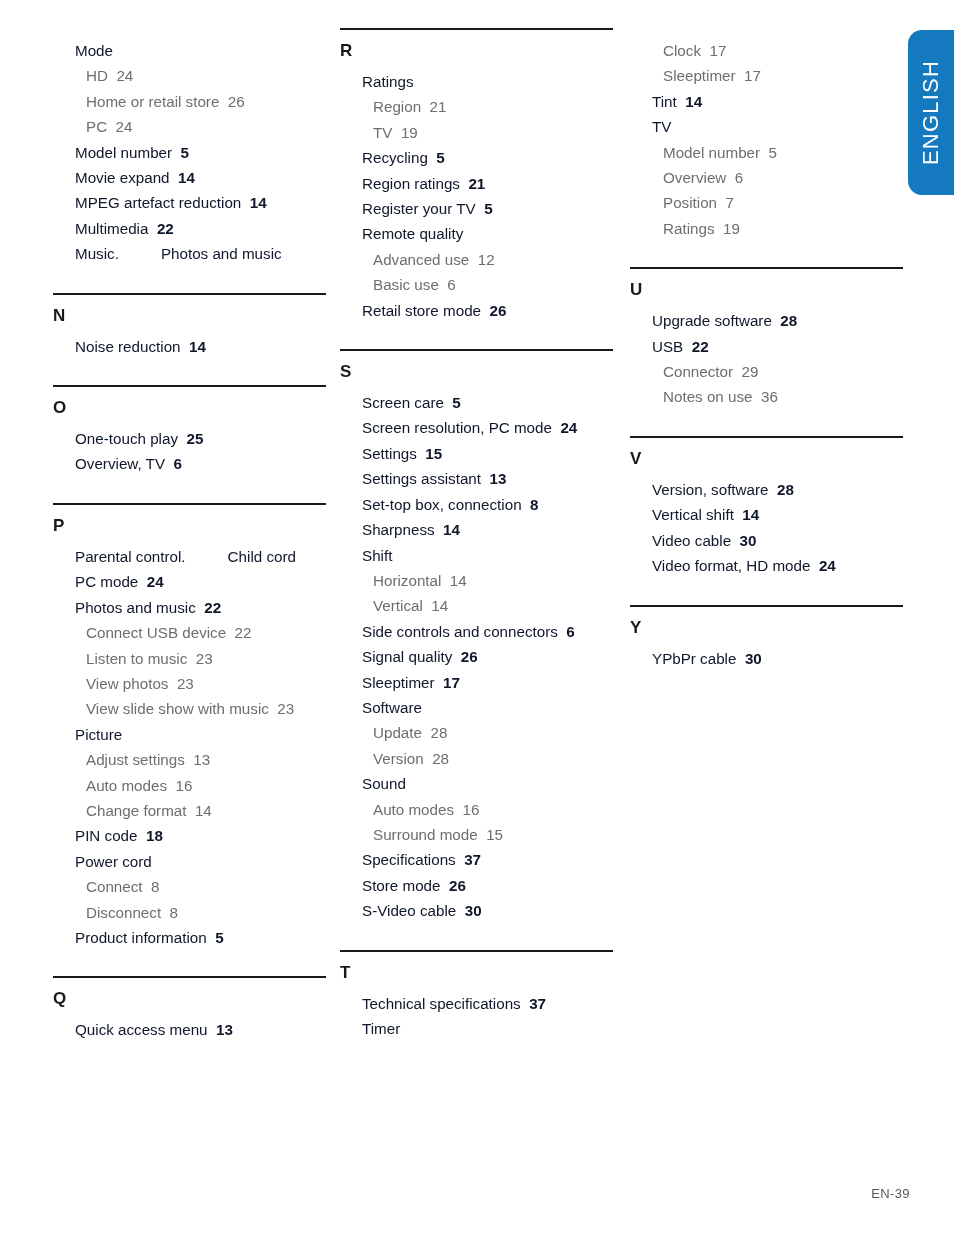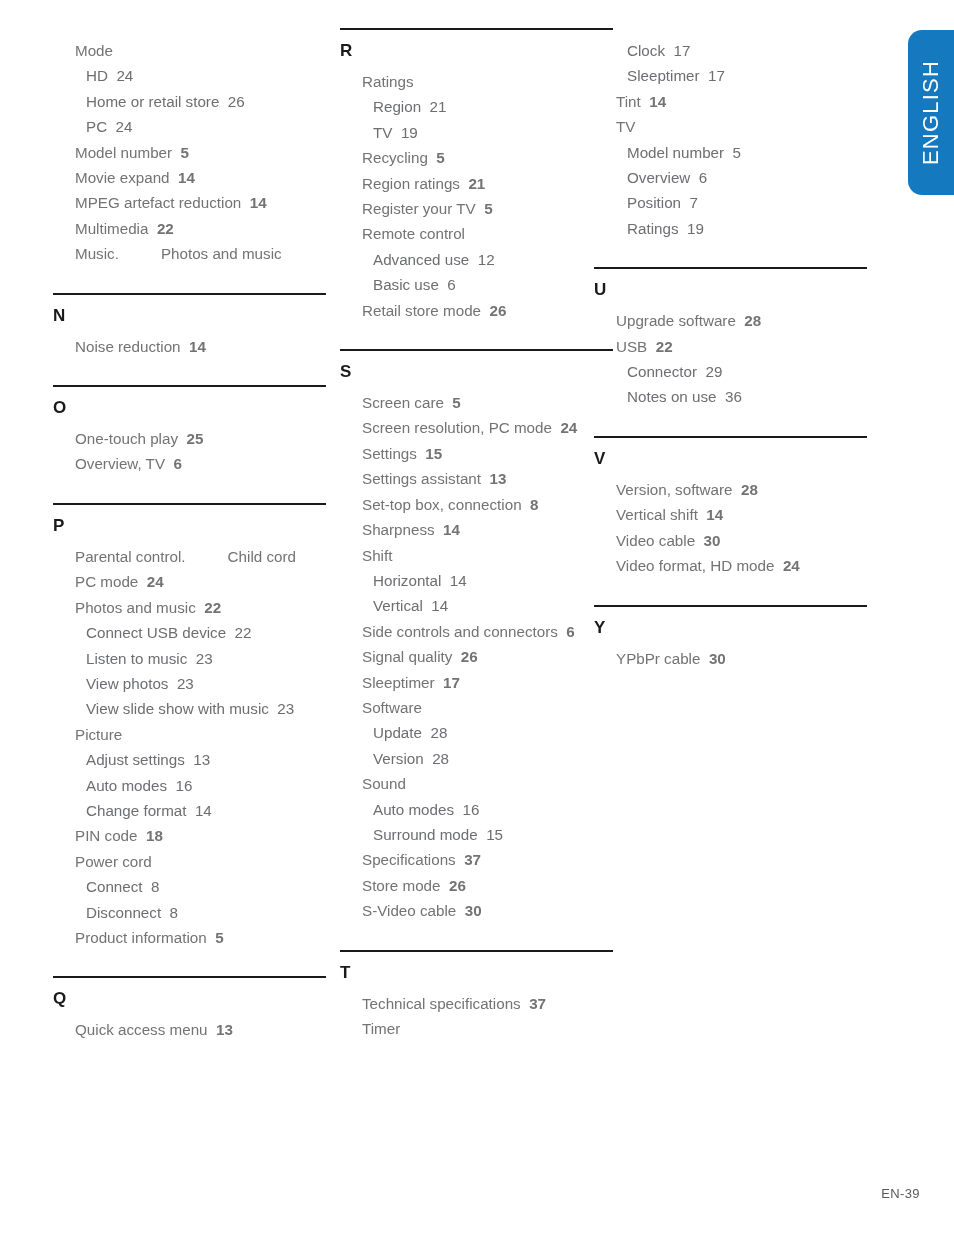--- a/index.html
+++ b/index.html
@@ -49,21 +49,21 @@
   }
 
   
   .col {
     position: absolute;
     top: 28px;
     width: 273px;
   }
   .col-1 { left: 53px; }
   .col-2 { left: 340px; }
-  .col-3 { left: 594px; }
+  .col-3 { left: 630px; }
 
   
   .block { position: relative; }
 
   .rule {
     height: 0;
     border-top: 2px solid #1a1a1a;
     margin: 0;
   }
 
@@ -80,21 +80,21 @@
   .entries {
     padding-top: 10px;
   }
 
   .entry {
     font-size: 15.2px;
     line-height: 25.4px;
     white-space: pre;
   }
   .entry.lvl1 {
-    color: #737373;
+    color: #0f172a;
     margin-left: 22px;
   }
   .entry.lvl2 {
     color: #6d6e71;
     margin-left: 33px;
   }
   .entry .num {
     font-weight: bold;
   }
   .entry.lvl2 .num {
@@ -111,21 +111,20 @@
   
   .footer {
     position: absolute;
     left: 0;
     top: 1186px;
     width: 910px;
     text-align: right;
     font-size: 13px;
     color: #58595b;
     letter-spacing: 0.4px;
-    padding-left: 10px;
   }
 </style>
 </head>
 <body>
 
 <div class="page">
 
   <div class="lang-tab">
     <div class="lang-text">ENGLISH</div>
   </div>
@@ -198,21 +197,21 @@
       <div class="block">
         <div class="rule"></div>
         <div class="letter">R</div>
         <div class="entries">
           <div class="entry lvl1"><span>Ratings</span></div>
           <div class="entry lvl2"><span>Region</span>  <span class="num">21</span></div>
           <div class="entry lvl2"><span>TV</span>  <span class="num">19</span></div>
           <div class="entry lvl1"><span>Recycling</span>  <span class="num">5</span></div>
           <div class="entry lvl1"><span>Region ratings</span>  <span class="num">21</span></div>
           <div class="entry lvl1"><span>Register your TV</span>  <span class="num">5</span></div>
-          <div class="entry lvl1"><span>Remote control</span></div>
+          <div class="entry lvl1"><span>Remote quality</span></div>
           <div class="entry lvl2"><span>Advanced use</span>  <span class="num">12</span></div>
           <div class="entry lvl2"><span>Basic use</span>  <span class="num">6</span></div>
           <div class="entry lvl1"><span>Retail store mode</span>  <span class="num">26</span></div>
         </div>
         <div class="spacer-after"></div>
       </div>
       <div class="block">
         <div class="rule"></div>
         <div class="letter">S</div>
         <div class="entries">

